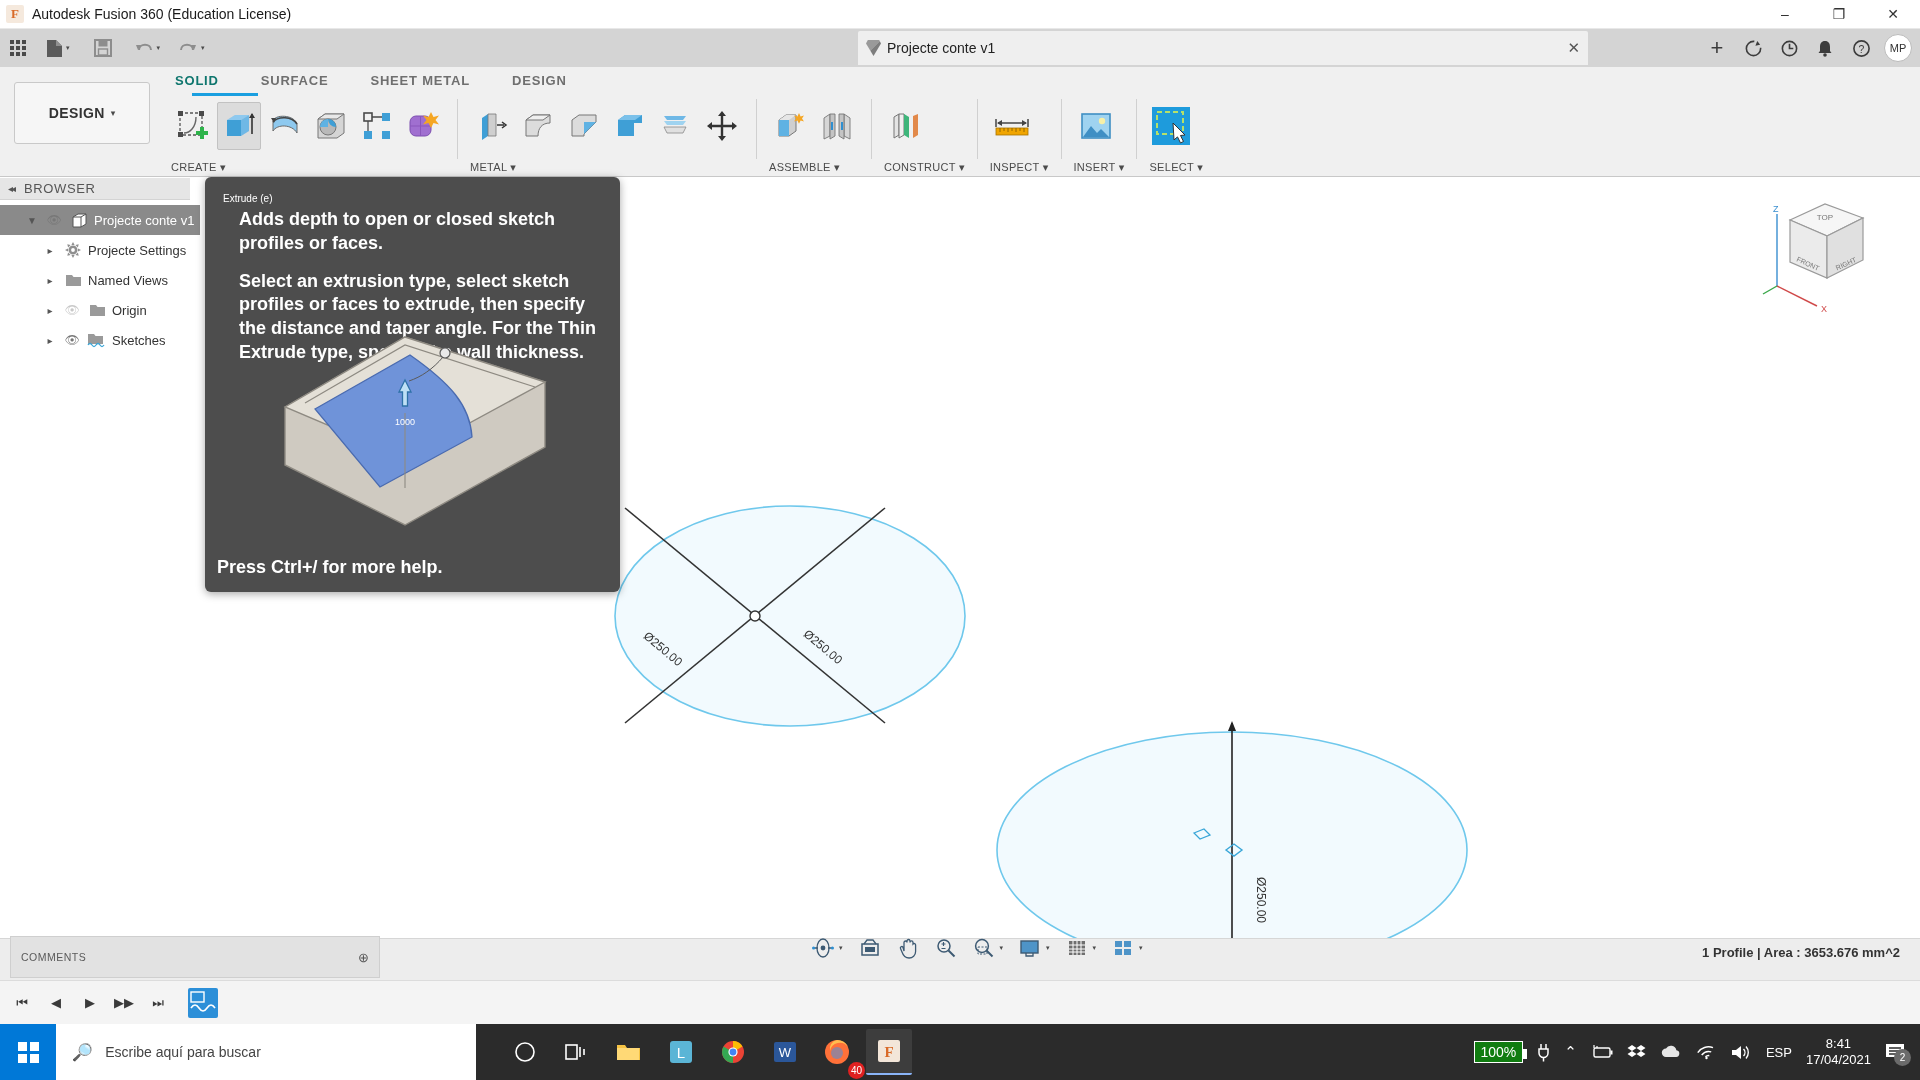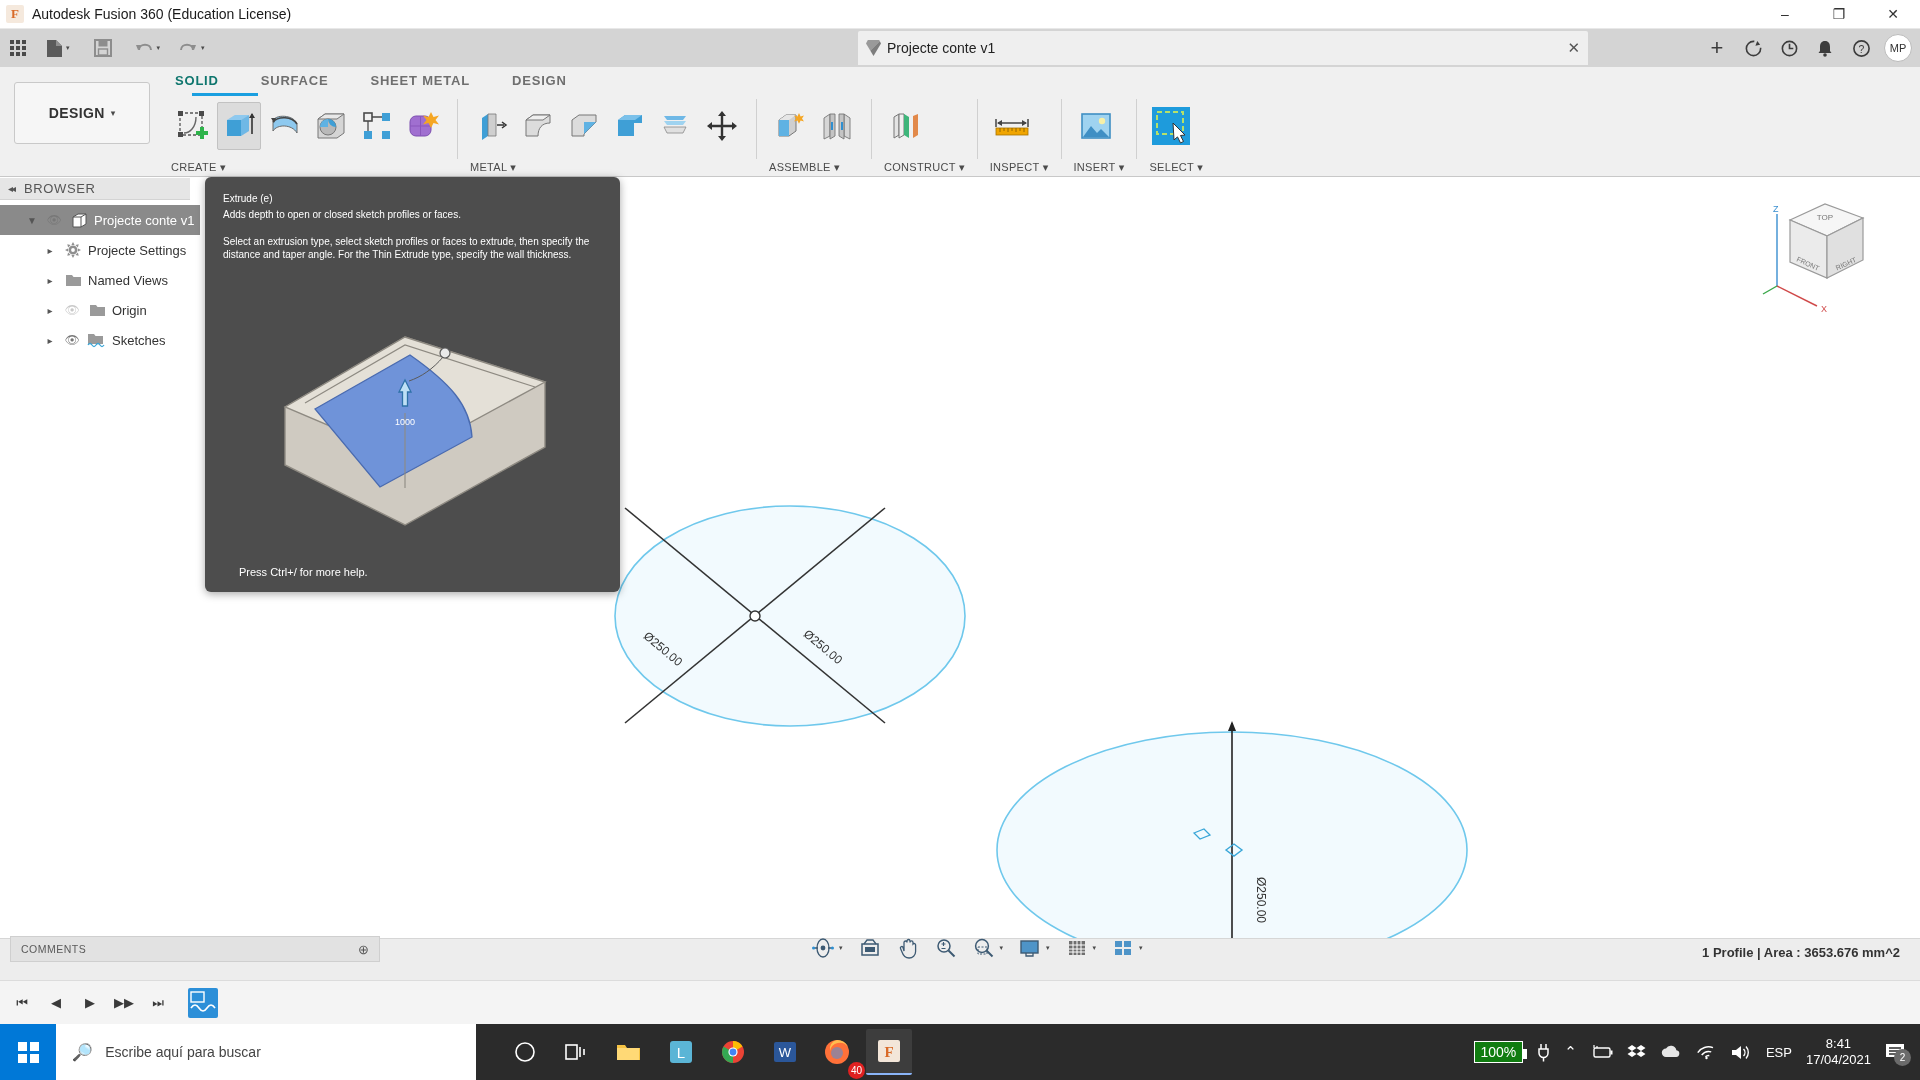--- a/index.html
+++ b/index.html
@@ -124,34 +124,34 @@
     background: #ffffff; z-index: 0;
   }
 
   
   .tooltip {
     position: absolute; left: 205px; top: 177px; width: 415px; height: 415px;
     background: #4d4d4d; border-radius: 6px; color: #fff;
     box-shadow: 0 2px 8px rgba(0,0,0,.35); z-index: 30; padding: 16px 18px;
   }
   .tt-title { font-size: 10px; font-weight: normal; margin-bottom: 4px; }
-  .tt-p { font-size: 10px; font-weight: normal; line-height: 1.32; margin-bottom: 14px; }
-  .tt-footer { position: absolute; left: 34px; bottom: 14px; font-size: 11px; font-weight: normal; }
+  .tt-p { font-size: 18px; font-weight: bold; line-height: 1.32; margin-bottom: 14px; margin-left: 16px; }
+  .tt-footer { position: absolute; left: 12px; bottom: 14px; font-size: 18px; font-weight: bold; }
   .tt-img { position: absolute; left: 40px; top: 110px; width: 330px; height: 250px; }
 
   
   .viewcube { position: absolute; right: 55px; top: 190px; width: 110px; height: 110px; z-index: 20; }
 
   
   .statusbar {
     position: absolute; left: 0; top: 938px; width: 1920px; height: 42px;
     background: #ededed; border-top: 1px solid #d6d6d6;
   }
   .comments-box {
-    position: absolute; left: 10px; top: 936px; width: 370px; height: 26px;
+    position: absolute; left: 10px; top: 936px; width: 370px; height: 42px;
     background: #e2e2e2; border: 1px solid #cfcfcf; display: flex;
     align-items: center; padding: 0 10px;
   }
   .comments-label { font-size: 10.5px; color: #5a5a5a; letter-spacing: .5px; }
   .comments-plus { margin-left: auto; font-size: 13px; color: #555; }
 
   .nav-tools {
     position: absolute; left: 810px; top: 935px; display: flex;
     align-items: center; gap: 4px;
   }

